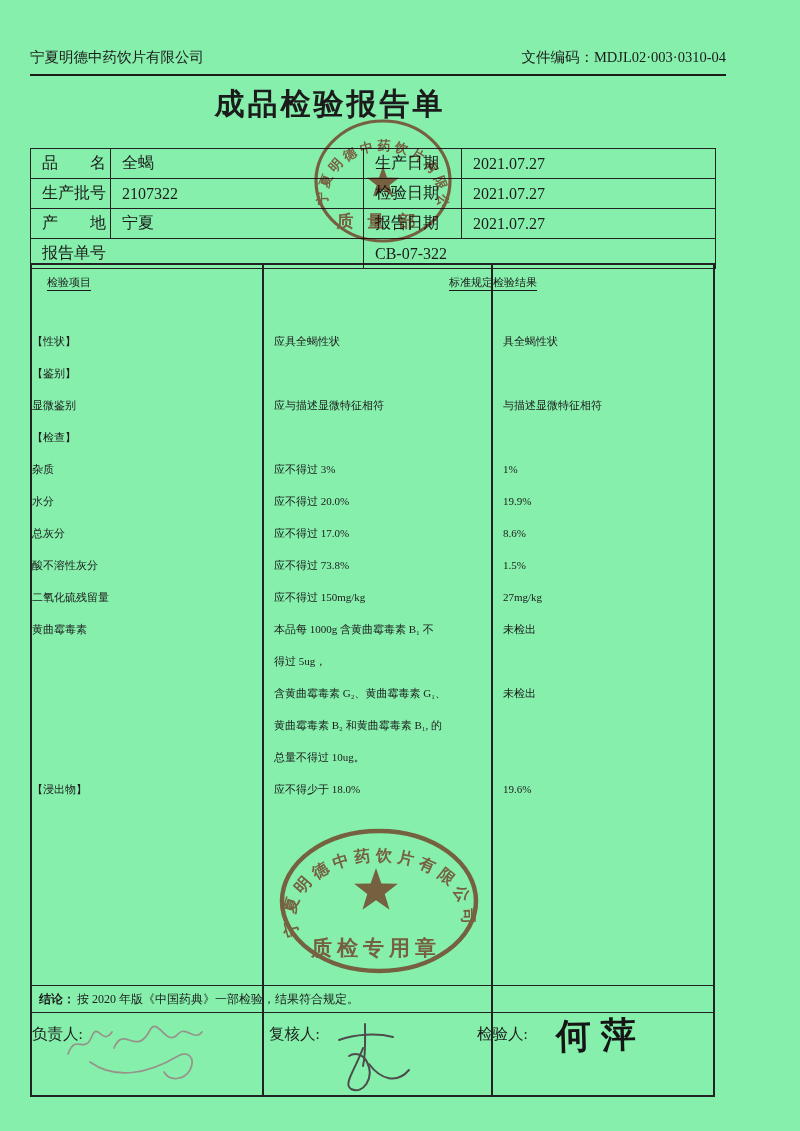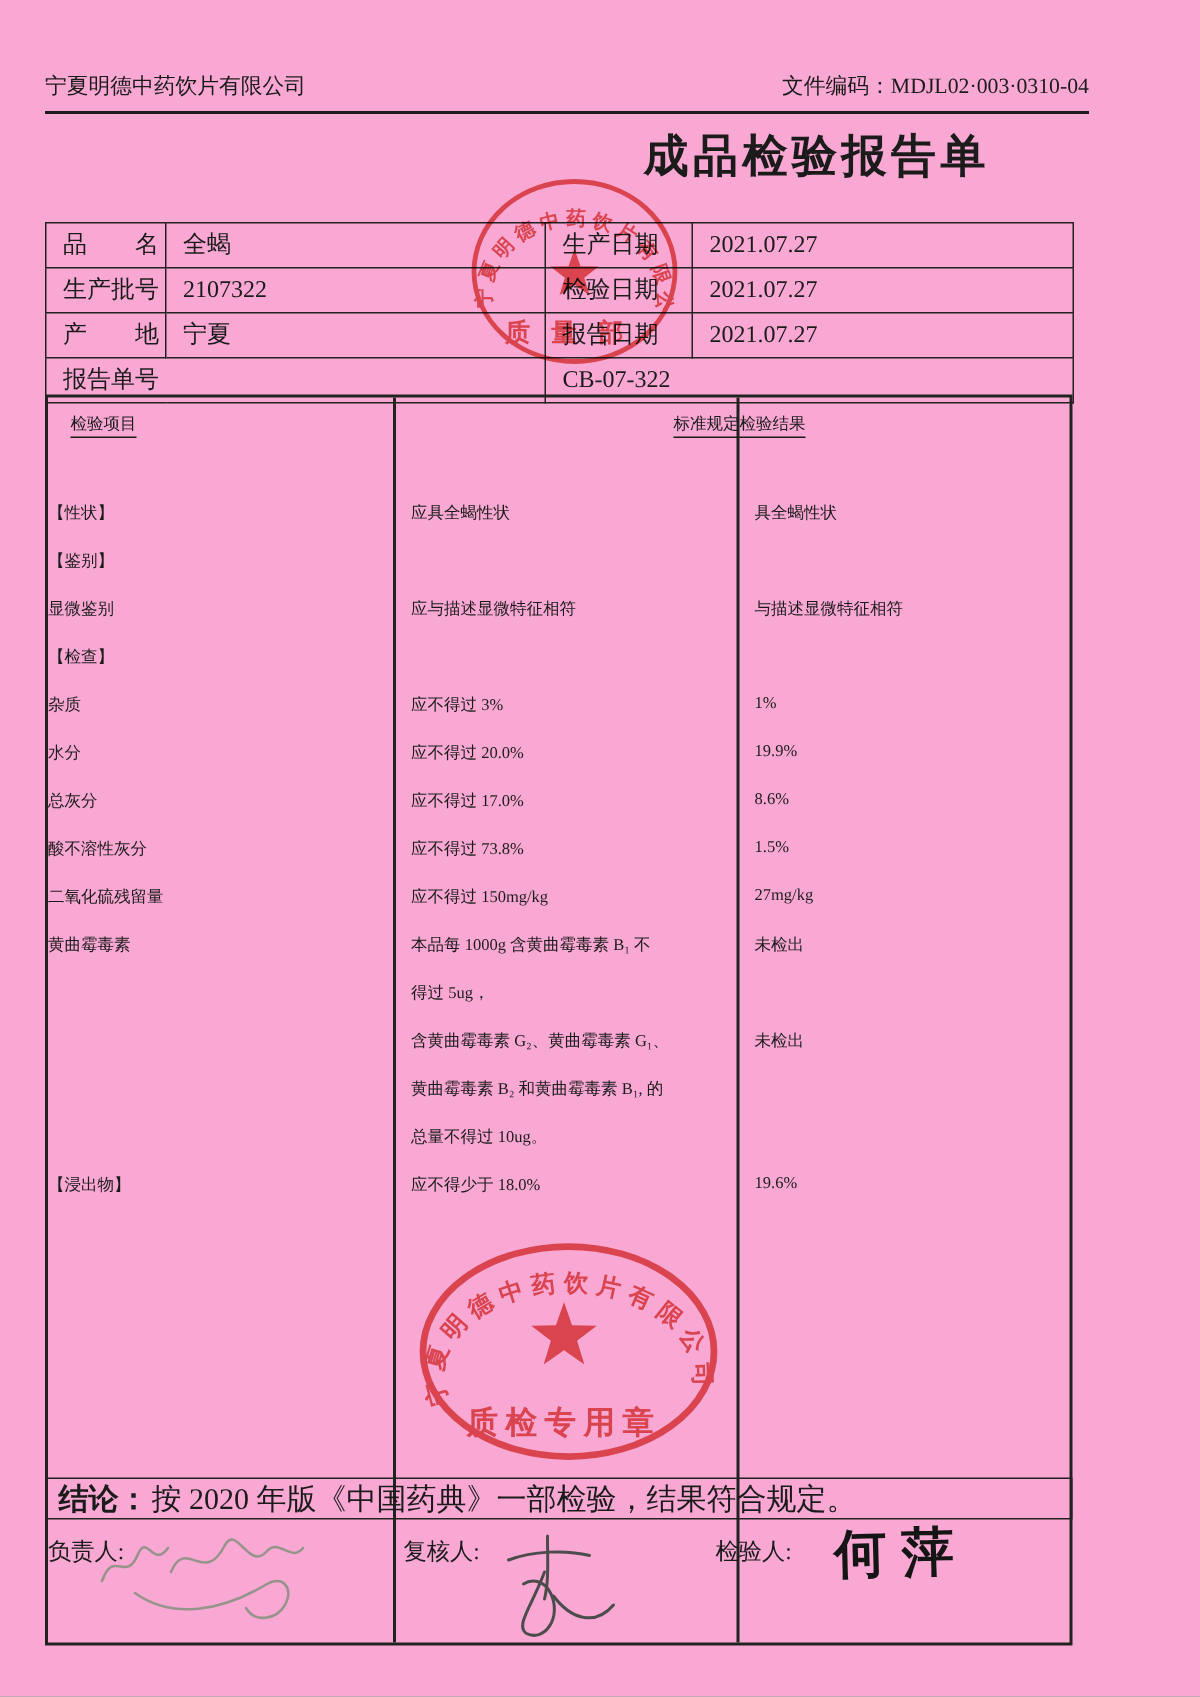--- a/index.html
+++ b/index.html
@@ -1,23 +1,23 @@
 <!DOCTYPE html>
 <html><head>
 <meta charset="utf-8">
 <style>
   html,body{margin:0;padding:0;background:#9a9a9a;}
-  .page{position:relative;width:800px;height:1131px;margin:0 auto;background:#f9a8d4;
+  .page{position:relative;width:800px;height:1131px;margin:0 auto;background:#86efac;
         font-family:"Liberation Serif","DejaVu Serif",serif;color:#1b1b1b;overflow:hidden;}
 
   
   .doc-header{position:absolute;left:30px;top:48px;width:696px;display:flex;
               justify-content:space-between;align-items:flex-end;font-size:14.5px;
               padding-bottom:7px;border-bottom:2px solid #1b1b1b;}
-  .doc-title{position:absolute;top:84px;left:0;width:660px;text-align:right;
+  .doc-title{position:absolute;top:84px;left:0;width:660px;text-align:center;
              font-size:30px;font-weight:bold;letter-spacing:3px;font-family:Liberation Serif, serif;}
 
   
   .info-table{position:absolute;top:148px;left:30px;width:685px;border-collapse:collapse;
               table-layout:fixed;font-size:16px;}
   .info-table td{border:1.6px solid #222;height:29px;padding:0 2px 0 11px;
                  white-space:nowrap;overflow:hidden;}
 
   
   .main-table{position:absolute;top:263px;left:30px;width:685px;height:834px;
@@ -33,21 +33,21 @@
   .mt-head .u{border-bottom:1.5px solid #1b1b1b;padding-bottom:2px;}
   .mt-rows{position:absolute;top:60px;left:0;width:100%;}
   .trow{display:grid;grid-template-columns:232px 229px 224px;height:32px;align-items:center;}
   .c-item{white-space:nowrap;}
   .c-std{padding-left:10px;white-space:nowrap;}
   .c-res{padding-left:10px;white-space:nowrap;}
 
   
   .conclusion{position:absolute;top:985px;left:30px;width:685px;height:28px;
               border:1.6px solid #222;box-sizing:border-box;display:flex;align-items:center;
-              padding-left:8px;font-size:20px;white-space:nowrap;}
+              padding-left:8px;font-size:12px;white-space:nowrap;}
   .conclusion .lbl{font-weight:bold;margin-right:2px;}
   .sig-row{position:absolute;top:1016px;left:30px;width:740px;height:80px;font-size:15.5px;}
   .sig-label{position:absolute;top:8px;white-space:nowrap;}
   .lab-resp{left:2px}.lab-review{left:239px}.lab-inspect{left:447px}
   .sig-svg{position:absolute;pointer-events:none;}
   .sig1{left:30px;top:-4px}.sig2{left:295px;top:2px}
   .inspector-name{position:absolute;left:526px;top:-4px;font-size:35px;font-weight:600;
                   letter-spacing:10px;transform:rotate(-1.5deg);color:#151515;white-space:nowrap;}
 
   

